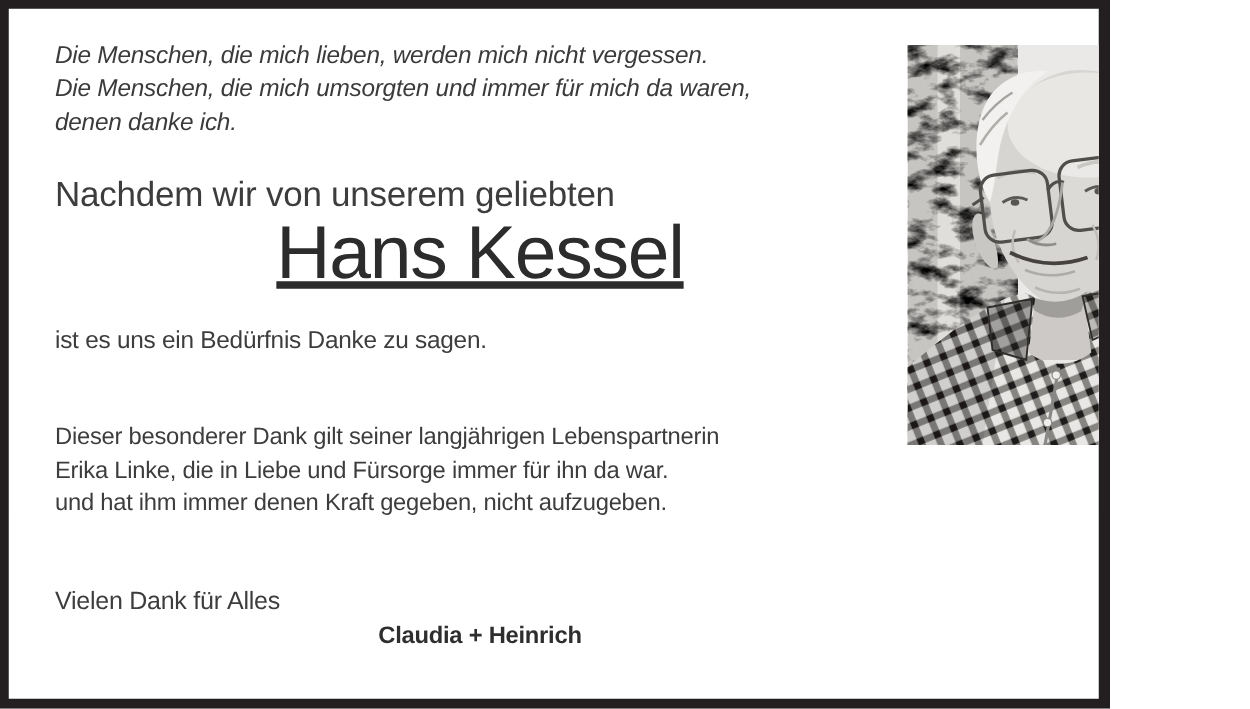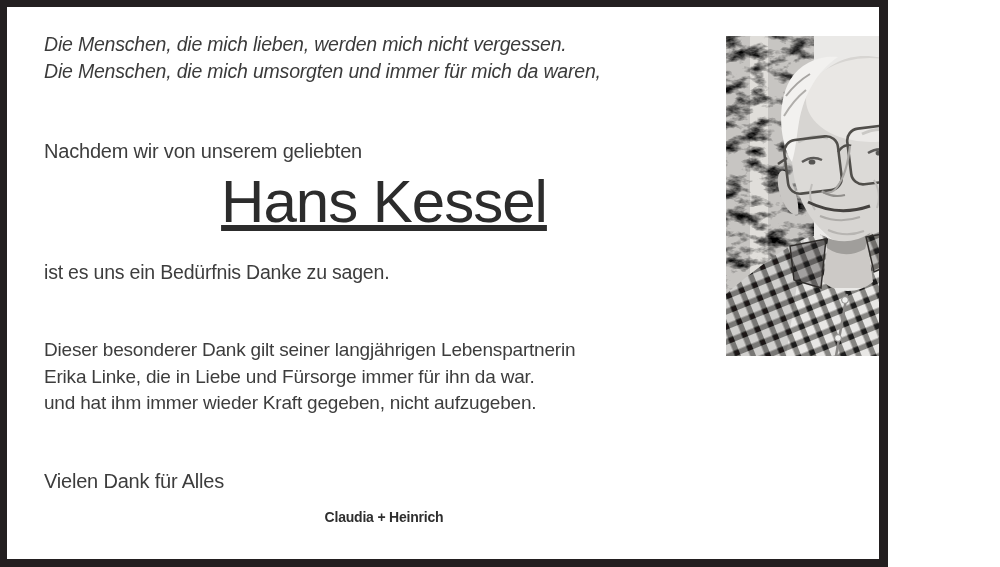--- a/index.html
+++ b/index.html
@@ -20,21 +20,21 @@
   .epigraph {
     left: 37px; top: 24px;
     font-style: italic;
     font-size: 19.5px;
     line-height: 27px;
     color: #3b3b3b;
     letter-spacing: -0.2px;
   }
   .intro {
     left: 37px; top: 133px;
-    font-size: 20px;
+    font-size: 28px;
     letter-spacing: -0.2px;
   }
   .name {
     left: 37px; top: 162px;
     width: 680px;
     text-align: center;
     font-size: 60px;
     line-height: 66px;
     font-weight: 400;
     letter-spacing: -1px;
@@ -57,53 +57,53 @@
     left: 37px; top: 463px;
     width: 680px;
     text-align: left;
     font-size: 20px;
     letter-spacing: -0.2px;
   }
   .signature {
     left: 37px; top: 491px;
     width: 680px;
     text-align: center;
-    font-size: 14px;
+    font-size: 19px;
     font-weight: bold;
     color: #2e2e2e;
     letter-spacing: -0.2px;
-    margin-top: 11px;
   }
   .photo {
     left: 719px; top: 29px;
     width: 229px; height: 320px;
   }
 </style>
 </head>
 <body>
 
 <div class="notice">
 
   <div class="abs epigraph">
     <div>Die Menschen, die mich lieben, werden mich nicht vergessen.</div>
     <div>Die Menschen, die mich umsorgten und immer für mich da waren,</div>
+    <div>denen danke ich.</div>
   </div>
 
   <div class="abs intro">Nachdem wir von unserem geliebten</div>
 
   <div class="abs name">Hans Kessel</div>
 
   <div class="abs farewell">
     <div>ist es uns ein Bedürfnis Danke zu sagen.</div>
   </div>
 
   <div class="abs gratitude">
     <div>Dieser besonderer Dank gilt seiner langjährigen Lebenspartnerin</div>
     <div>Erika Linke, die in Liebe und Fürsorge immer für ihn da war.</div>
-    <div>und hat ihm immer wieder Kraft gegeben, nicht aufzugeben.</div>
+    <div>und hat ihm immer denen Kraft gegeben, nicht aufzugeben.</div>
   </div>
 
   <div class="abs closing">Vielen Dank für Alles</div>
 
   <div class="abs signature">Claudia + Heinrich</div>
 
   <svg class="abs photo" viewBox="0 0 229 320" width="229" height="320" role="img">
     <title>Schwarz-weiß Porträtfoto eines älteren Mannes mit Brille und kariertem Hemd</title>
     <defs>
       <pattern id="plaid" patternUnits="userSpaceOnUse" width="14" height="14" patternTransform="rotate(-22 114 250)">

